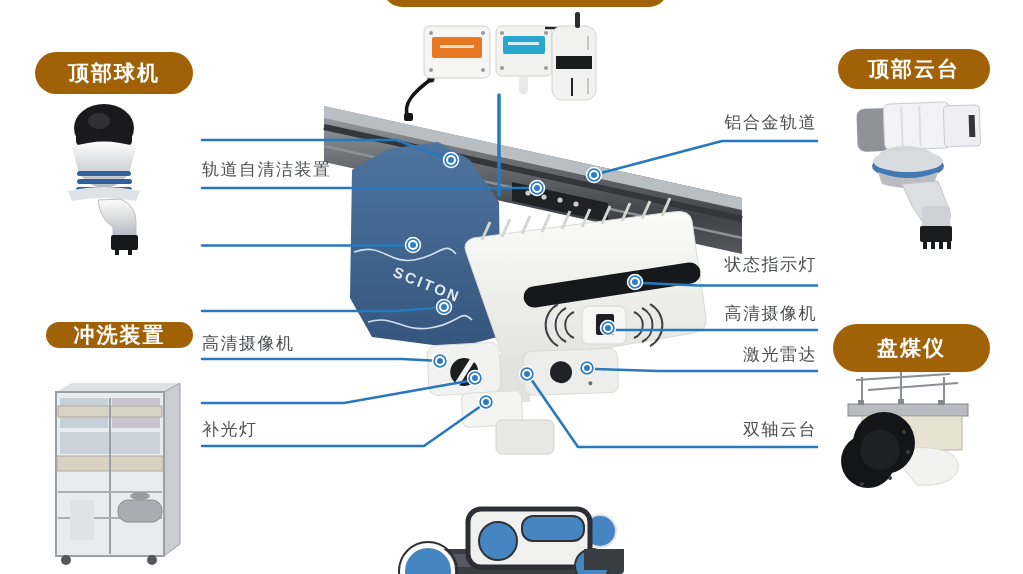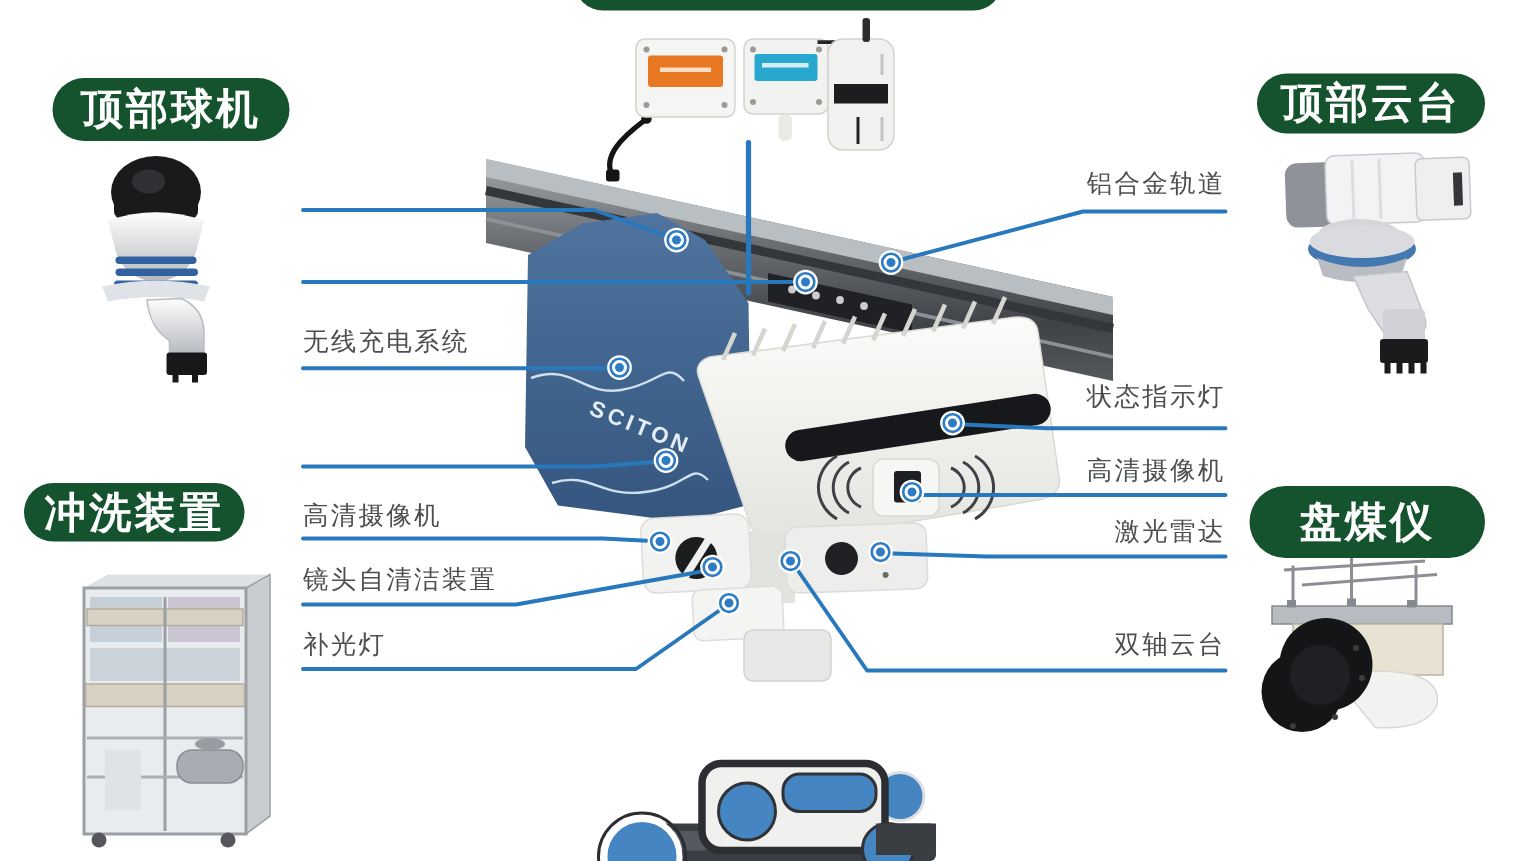--- a/index.html
+++ b/index.html
@@ -1,22 +1,22 @@
 <!DOCTYPE html>
 <html><head>
 <meta charset="utf-8">
 <style>
   *{margin:0;padding:0;box-sizing:border-box}
   html,body{background:#fff}
   body{font-family:"Liberation Sans","DejaVu Sans",sans-serif}
   .stage{position:relative;width:1023px;height:574px;background:#ffffff;overflow:hidden}
   svg.art{position:absolute;left:0;top:0;z-index:1}
-  .pill{position:absolute;z-index:3;background:#14532d;color:#fff;border-radius:999px;
+  .pill{position:absolute;z-index:3;background:#a16207;color:#fff;border-radius:999px;
         display:flex;align-items:center;justify-content:center;
-        font-weight:bold;font-size:28px;letter-spacing:2px;white-space:nowrap}
+        font-weight:bold;font-size:21px;letter-spacing:2px;white-space:nowrap}
   .pill-cut{border-radius:19px}
   .callout{position:absolute;z-index:2;color:#4d4e50;font-size:17px;letter-spacing:1.5px;
            white-space:nowrap;line-height:22px}
   .callout.r{text-align:right}
 </style>
 </head>
 <body>
 
 <div class="stage">
 
@@ -274,26 +274,25 @@
           <circle cx="587" cy="368" r="4" fill="none" stroke="#ffffff" stroke-width="2"></circle>
           <circle cx="527" cy="374" r="7.5" fill="#2e7cc3" stroke="#ffffff" stroke-width="1.5"></circle>
           <circle cx="527" cy="374" r="4" fill="none" stroke="#ffffff" stroke-width="2"></circle>
         </g>
     </g>
   </svg>
 
   <div class="pill pill-cut" style="left:383px;top:-31px;width:285px;height:38px"></div>
   <div class="pill" style="left:35px;top:52px;width:158px;height:42px">顶部球机</div>
   <div class="pill" style="left:838px;top:49px;width:152px;height:40px">顶部云台</div>
-  <div class="pill" style="left:16px;top:322px;width:147px;height:39px">冲洗装置</div>
+  <div class="pill" style="left:46px;top:322px;width:147px;height:26px">冲洗装置</div>
   <div class="pill" style="left:833px;top:324px;width:157px;height:48px">盘煤仪</div>
 
-  <div class="callout" style="left:202px;top:217px">无线充电系统</div>
+  <div class="callout" style="left:202px;top:159px">轨道自清洁装置</div>
   <div class="callout" style="left:202px;top:333px">高清摄像机</div>
-  <div class="callout" style="left:202px;top:376px">镜头自清洁装置</div>
   <div class="callout" style="left:202px;top:419px">补光灯</div>
 
   <div class="callout r" style="right:206px;top:112px">铝合金轨道</div>
   <div class="callout r" style="right:206px;top:254px">状态指示灯</div>
   <div class="callout r" style="right:206px;top:303px">高清摄像机</div>
   <div class="callout r" style="right:206px;top:344px">激光雷达</div>
   <div class="callout r" style="right:206px;top:419px">双轴云台</div>
 </div>
 
 </body></html>

